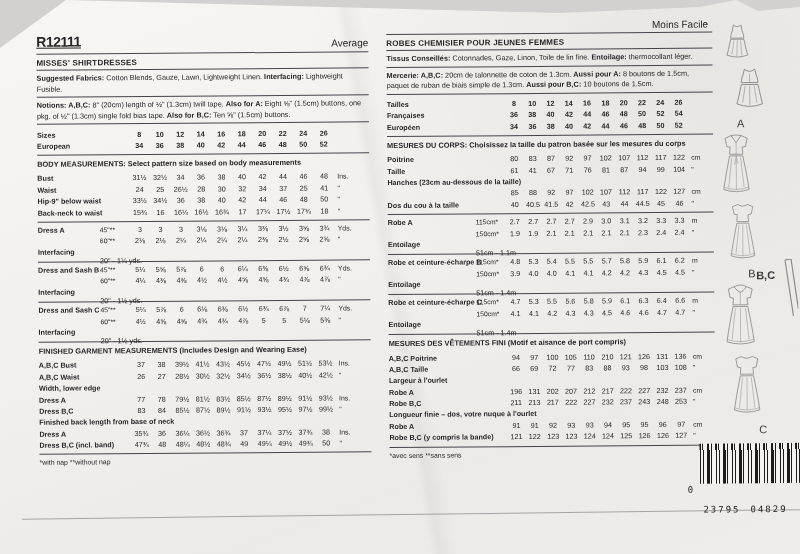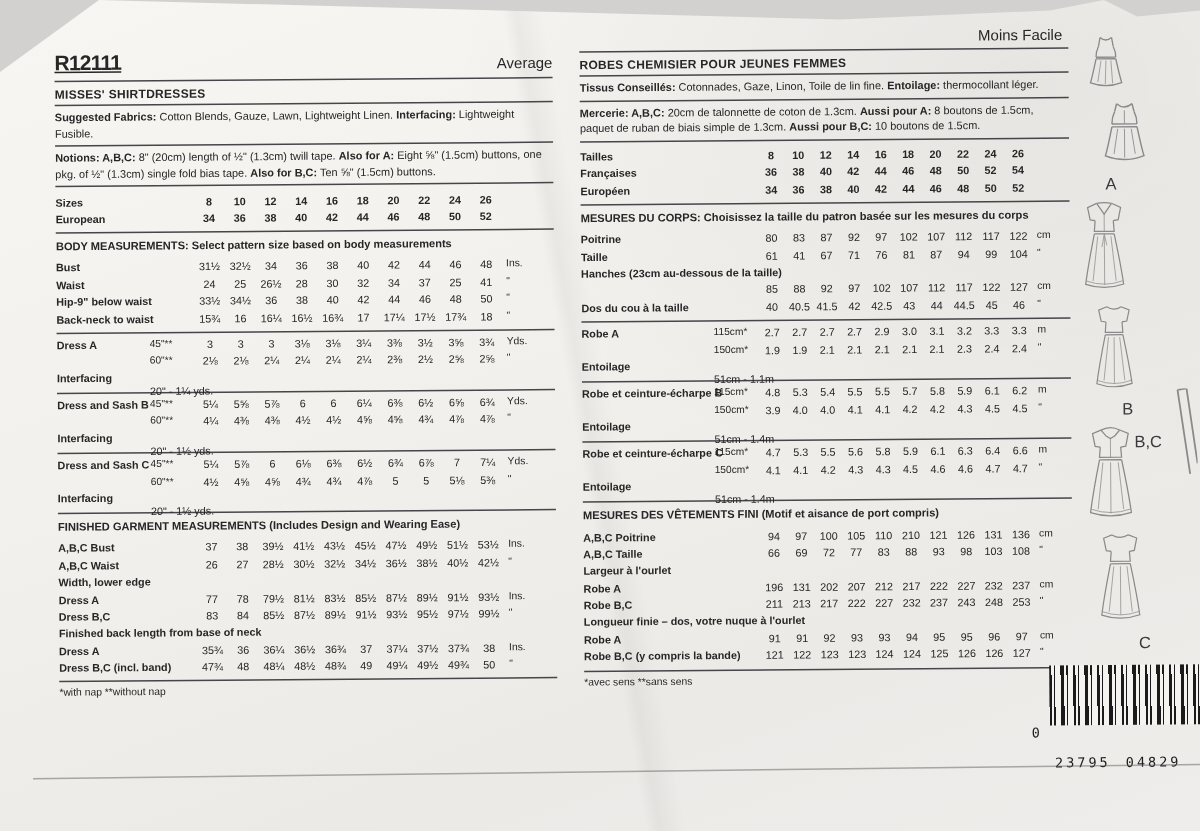--- a/index.html
+++ b/index.html
@@ -792,21 +792,21 @@
       </div>
       <div class="art-label" style="left:44px;top:246px;">B</div>
 
       <div class="sketch" style="left:78px;top:238px;">
         <svg width="16" height="58" viewBox="0 0 16 58">
           <g fill="none" stroke="#8d898b" stroke-width="1.2">
             <path d="M3 1 L11 57 M9 0 L16 50 M3 1 L9 0"></path>
           </g>
         </svg>
       </div>
-      <div class="art-label" style="left:52px;top:268px;">B,C</div>
+      <div class="art-label" style="left:52px;top:248px;font-weight:bold;">B,C</div>
 
       <div class="sketch" style="left:4px;top:262px;">
         <svg width="64" height="68" viewBox="0 0 66 120">
           <g fill="none" stroke="#8d898b" stroke-width="1.5">
             <path d="M22 6 Q33 0 44 6 M22 6 L28 13 L33 16 L38 13 L44 6"></path>
             <path d="M22 6 L12 10 L15 25 L21 26 M44 6 L54 10 L51 25 L45 26"></path>
             <path d="M21 26 L20 38 L46 38 L45 26 M20 41 L46 41"></path>
             <path d="M33 16 L33 38" stroke-width="0.9"></path>
             <path d="M20 41 Q12 80 9 103 Q33 111 57 103 Q54 80 46 41"></path>
             <path d="M10 99 Q33 107 56 99" stroke-width="0.9"></path>

